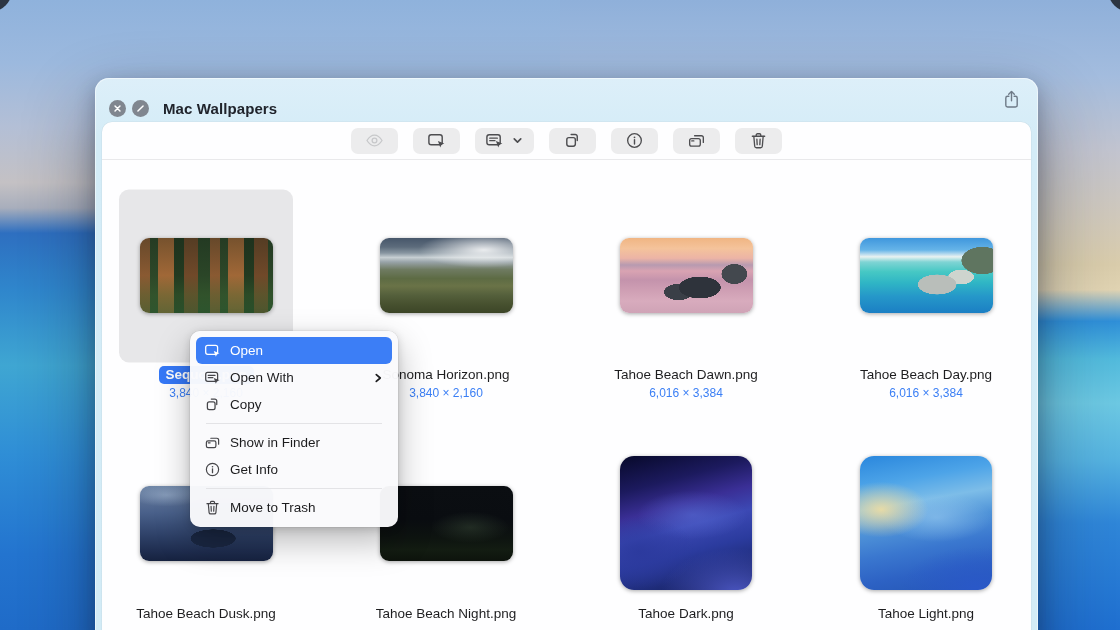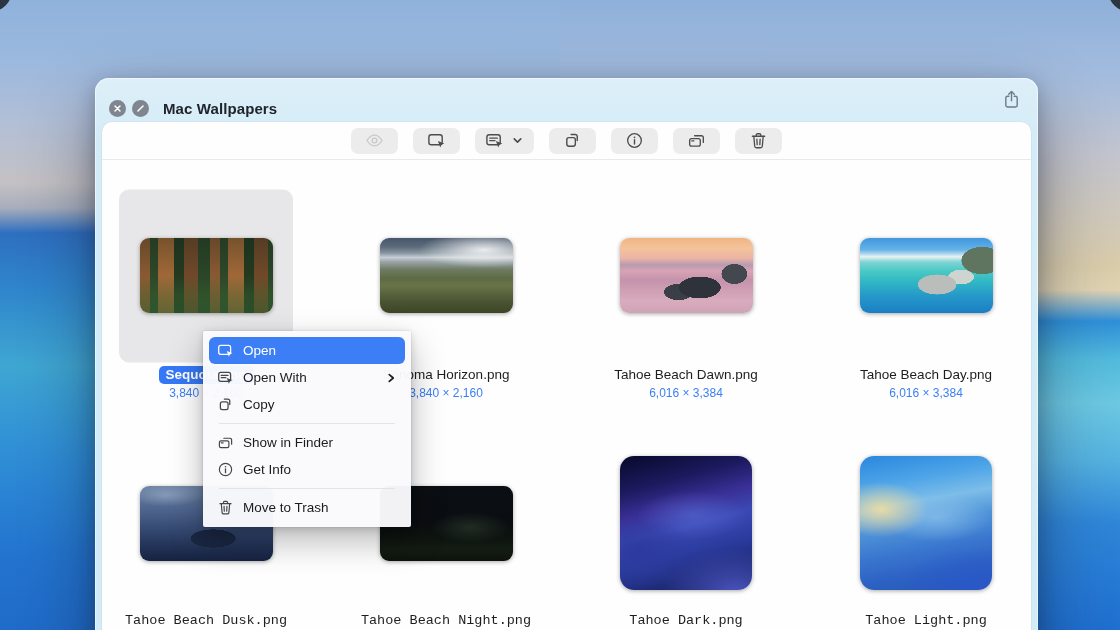--- a/index.html
+++ b/index.html
@@ -55,21 +55,21 @@
   .thumb-area{position:relative;display:flex;align-items:center;justify-content:center;}
   .r1 .thumb-area{height:173px;width:100%;}
   .r2 .thumb-area{height:134px;width:100%;}
   .sel-backdrop{display:none;position:absolute;left:50%;top:50%;transform:translate(-50%,-50%);
     width:174px;height:173px;border-radius:10px;background:#e7e7e9;}
   .cell.selected .sel-backdrop{display:block;}
   .thumb{position:relative;box-shadow:0 1px 4px rgba(0,0,0,.35);}
   .shape-landscape{width:133px;height:75px;border-radius:9px;}
   .shape-square{width:132px;height:134px;border-radius:14px;}
   .fname{margin-top:3px;height:19px;font-size:13.5px;color:#1e1e20;display:flex;align-items:center;}
-  .r2 .fname{margin-top:21px;font-family:Liberation Mono, monospace;}
+  .r2 .fname{margin-top:14px;}
   .cell.selected .fname-text{background:#3578f7;color:#fff;font-weight:700;
     padding:1px 7px 2px;border-radius:5px;}
   .fdims{margin-top:2px;font-size:12px;color:#3b7ff5;height:15px;}
 
   
   .t-sequoia{background:
     linear-gradient(180deg,rgba(18,32,22,.38) 0%,rgba(18,36,20,.12) 50%,rgba(52,92,44,.45) 76%,rgba(44,92,48,.6) 100%),
     repeating-linear-gradient(90deg,#9a6136 0 10px,#314c2b 10px 18px,#b4713c 18px 34px,#253d22 34px 44px,#7d4e2c 44px 58px,#2e4a2a 58px 70px);}
   .t-sonoma{background:
     radial-gradient(ellipse 70% 34% at 78% 16%,rgba(255,255,255,.85),rgba(255,255,255,0) 70%),
@@ -96,22 +96,22 @@
     radial-gradient(ellipse 70% 45% at 15% 72%,#2c3a9e 0%,rgba(30,40,120,0) 60%),
     radial-gradient(ellipse 60% 26% at 55% 44%,rgba(90,110,215,.55),rgba(90,110,215,0) 70%),
     linear-gradient(165deg,#07092a 0%,#1c1a5e 22%,#3a2f96 38%,#3c49b4 52%,#2b3b9e 68%,#1d2a75 85%,#121a4e 100%);}
   .t-light{background:
     radial-gradient(ellipse 55% 32% at 16% 40%,rgba(242,222,160,.9) 0%,rgba(242,222,160,0) 65%),
     radial-gradient(ellipse 95% 50% at 88% 98%,#2a58c8 0%,rgba(40,80,190,0) 60%),
     radial-gradient(ellipse 60% 26% at 58% 46%,rgba(150,200,240,.6),rgba(150,200,240,0) 70%),
     linear-gradient(170deg,#2a87dd 0%,#4da4e8 20%,#7dbde8 35%,#4f93d8 50%,#3a77cf 66%,#2d62c4 82%,#2456b4 100%);}
 
   
-  .context-menu{position:absolute;left:203px;top:331px;width:196px;background:rgba(250,250,252,.97);
-    border-radius:2px;padding:6px;box-shadow:0 14px 34px rgba(0,0,0,.28),0 2px 8px rgba(0,0,0,.15),0 0 0 .5px rgba(0,0,0,.08);
+  .context-menu{position:absolute;left:190px;top:331px;width:196px;background:rgba(250,250,252,.97);
+    border-radius:10px;padding:6px;box-shadow:0 14px 34px rgba(0,0,0,.28),0 2px 8px rgba(0,0,0,.15),0 0 0 .5px rgba(0,0,0,.08);
     z-index:50;}
   .menu-item{height:27px;display:flex;align-items:center;gap:9px;padding:0 8px;border-radius:6px;
     font-size:13.5px;color:#1c1c1e;}
   .menu-item .mi-icon{width:17px;height:17px;color:#46464a;flex:0 0 auto;display:flex;}
   .menu-item .mi-icon svg{width:17px;height:17px;}
   .menu-item .mi-label{flex:1;}
   .menu-item .mi-chevron{display:none;width:12px;height:12px;color:#1c1c1e;}
   .menu-item .mi-chevron svg{width:12px;height:12px;}
   .menu-item.has-submenu .mi-chevron{display:block;}
   .menu-item.highlighted{background:#3c7ef6;color:#fff;}

